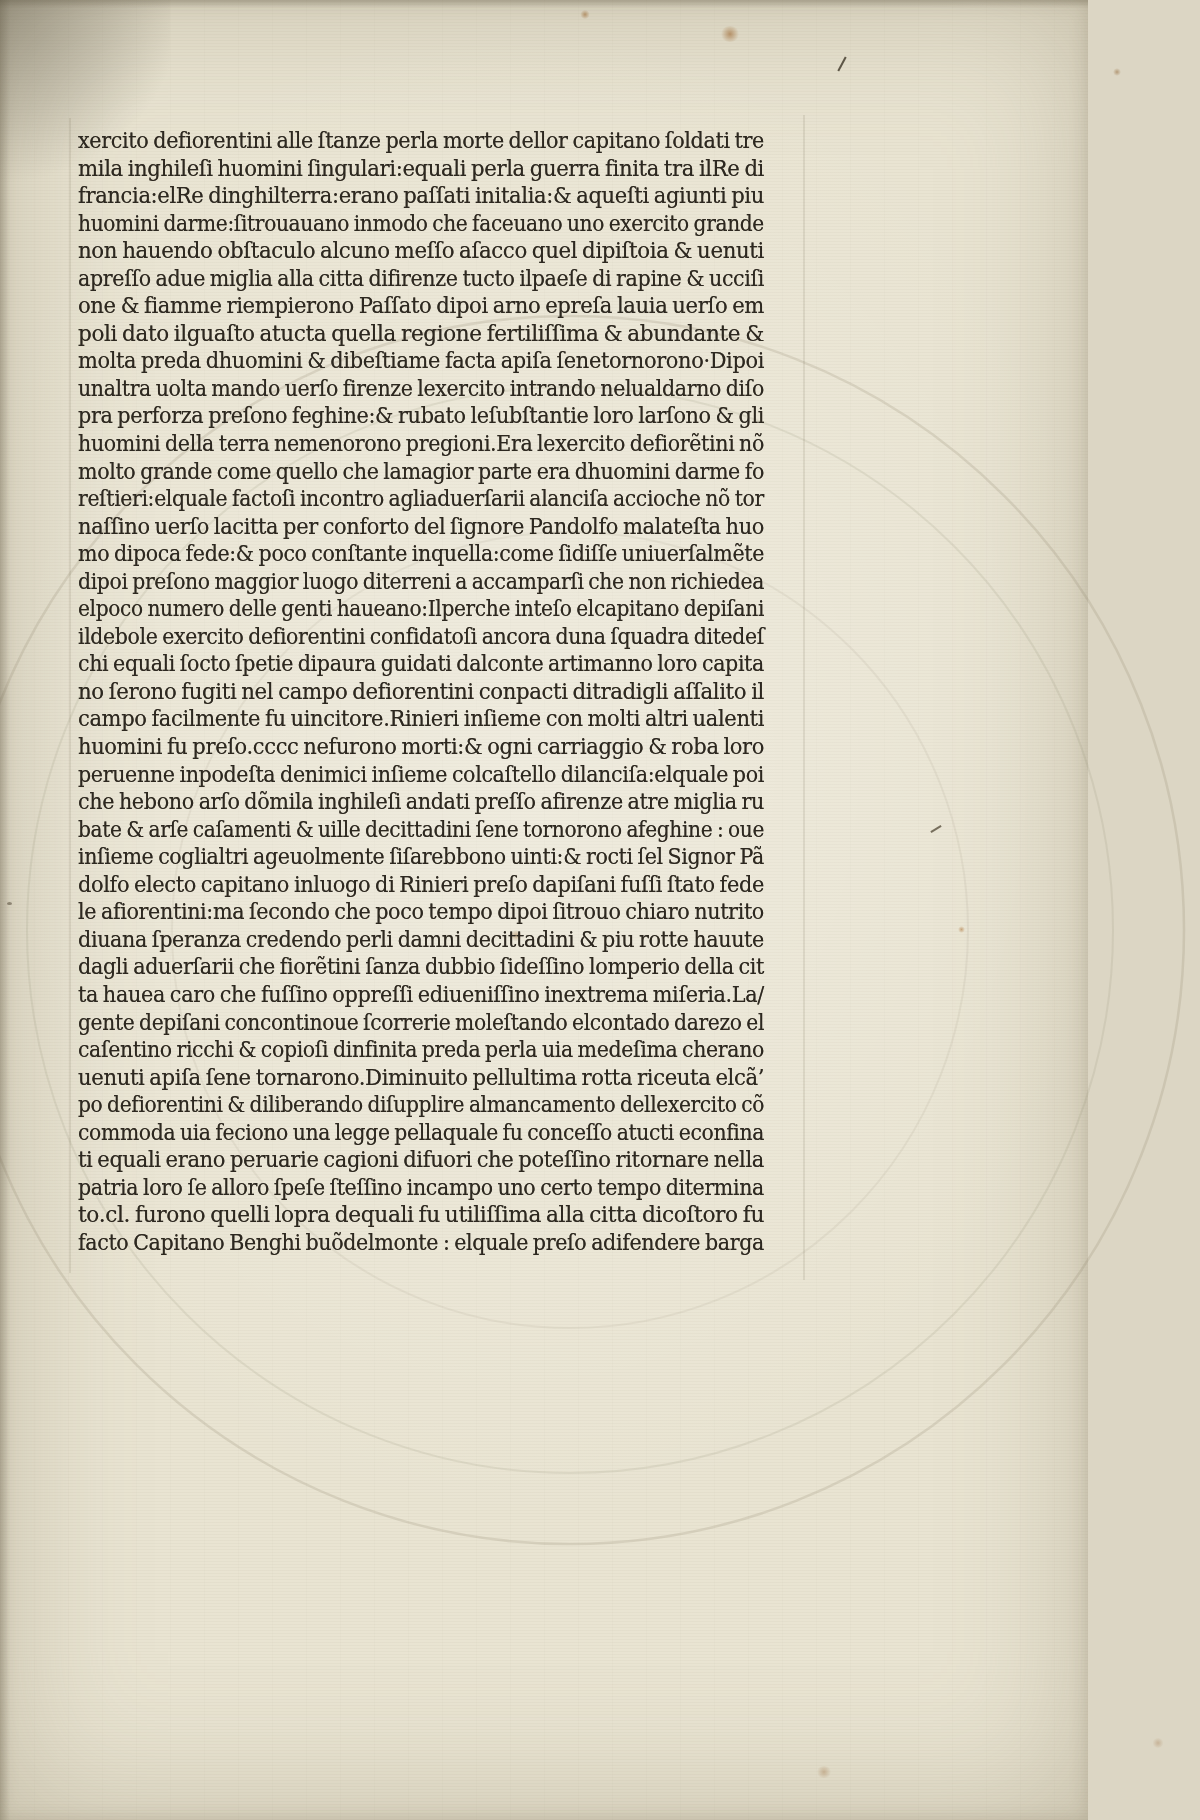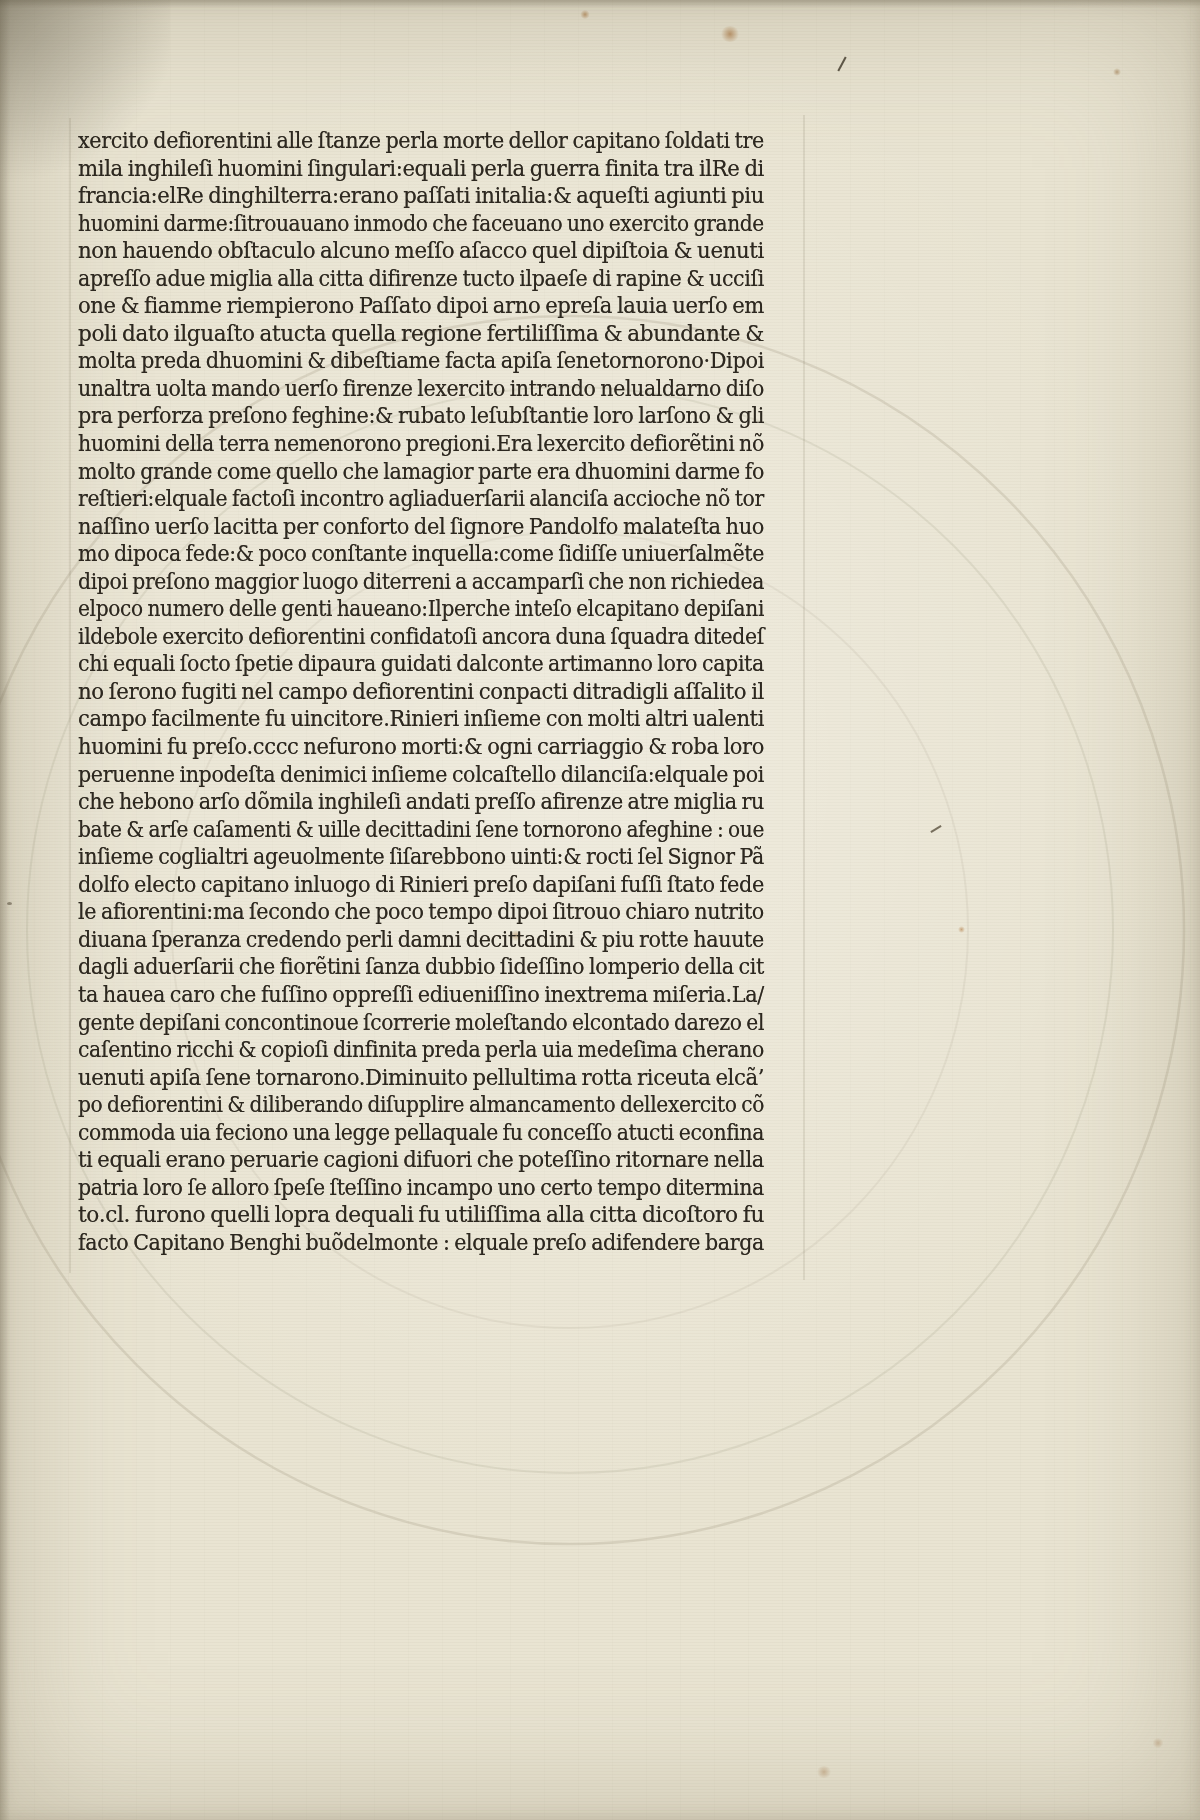--- a/index.html
+++ b/index.html
@@ -4,21 +4,21 @@
 <style>
   html,body{margin:0;padding:0;}
   body{
     width:1200px;height:1820px;
     font-family:"DejaVu Serif", serif;
     background:#dcd6c4;
     overflow:hidden;
   }
   .page{
     position:relative;
-    width:1200px;height:1820px;
+    width:1088px;height:1820px;
     background-color:#e9e4d2;
     background-image:
       radial-gradient(ellipse 900px 1100px at 48% 42%, rgba(255,255,255,0.28), rgba(255,255,255,0) 70%),
       repeating-linear-gradient(0deg, rgba(118,108,82,0.045) 0 1px, rgba(0,0,0,0) 1px 3px),
       repeating-linear-gradient(90deg, rgba(118,108,82,0.025) 0 1px, rgba(0,0,0,0) 1px 34px);
     box-shadow:inset 0 0 140px rgba(128,118,88,0.35), inset 0 0 18px rgba(110,100,75,0.25);
   }
   
   .stamp{position:absolute;left:0;top:0;pointer-events:none;}
   

